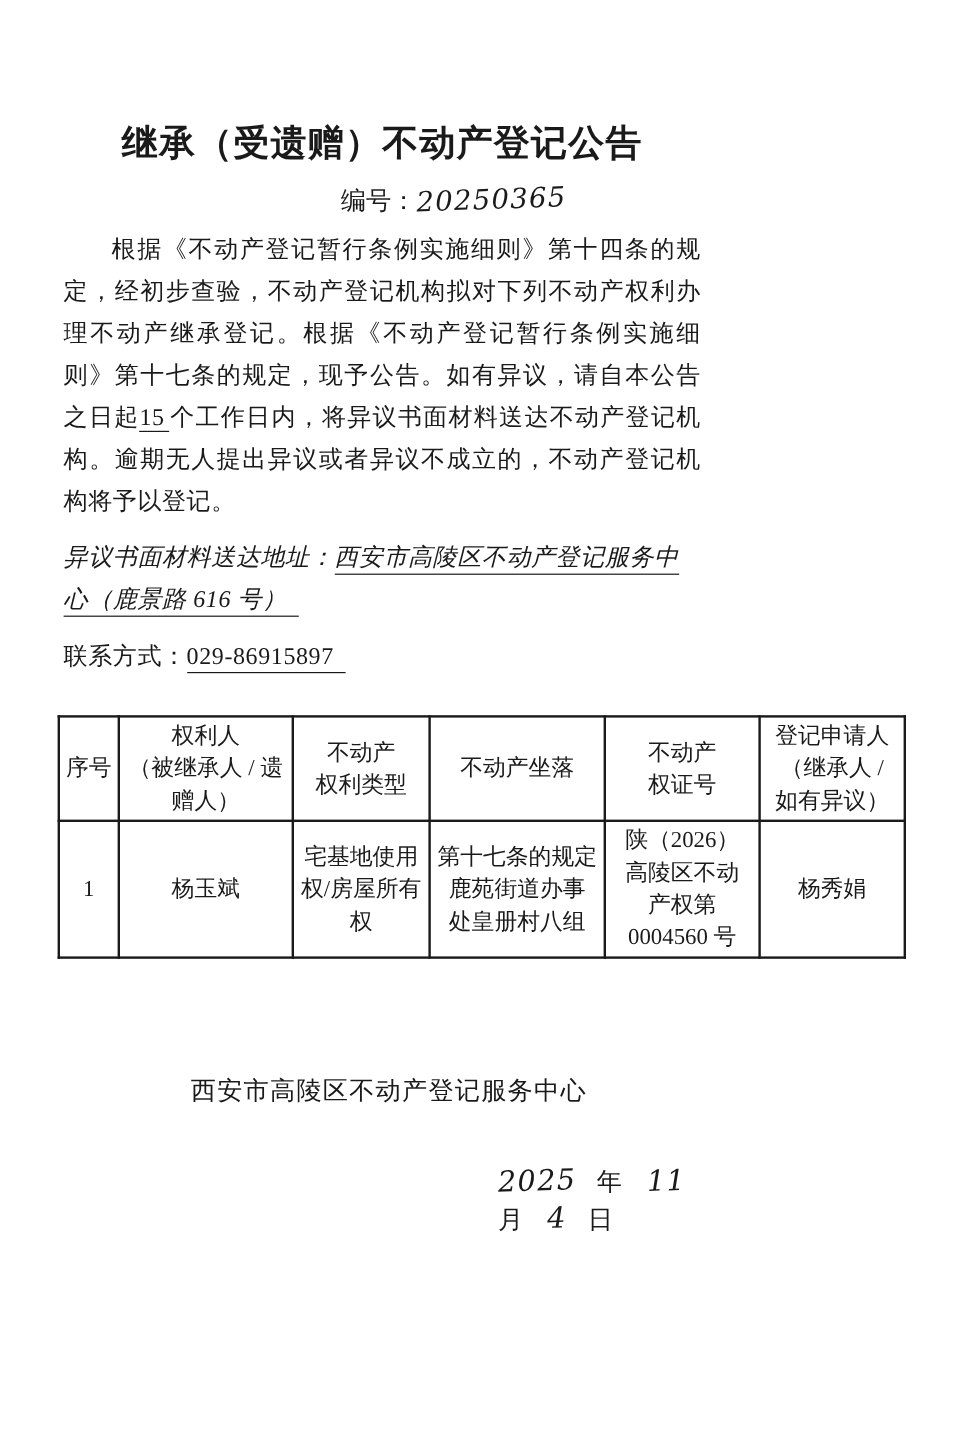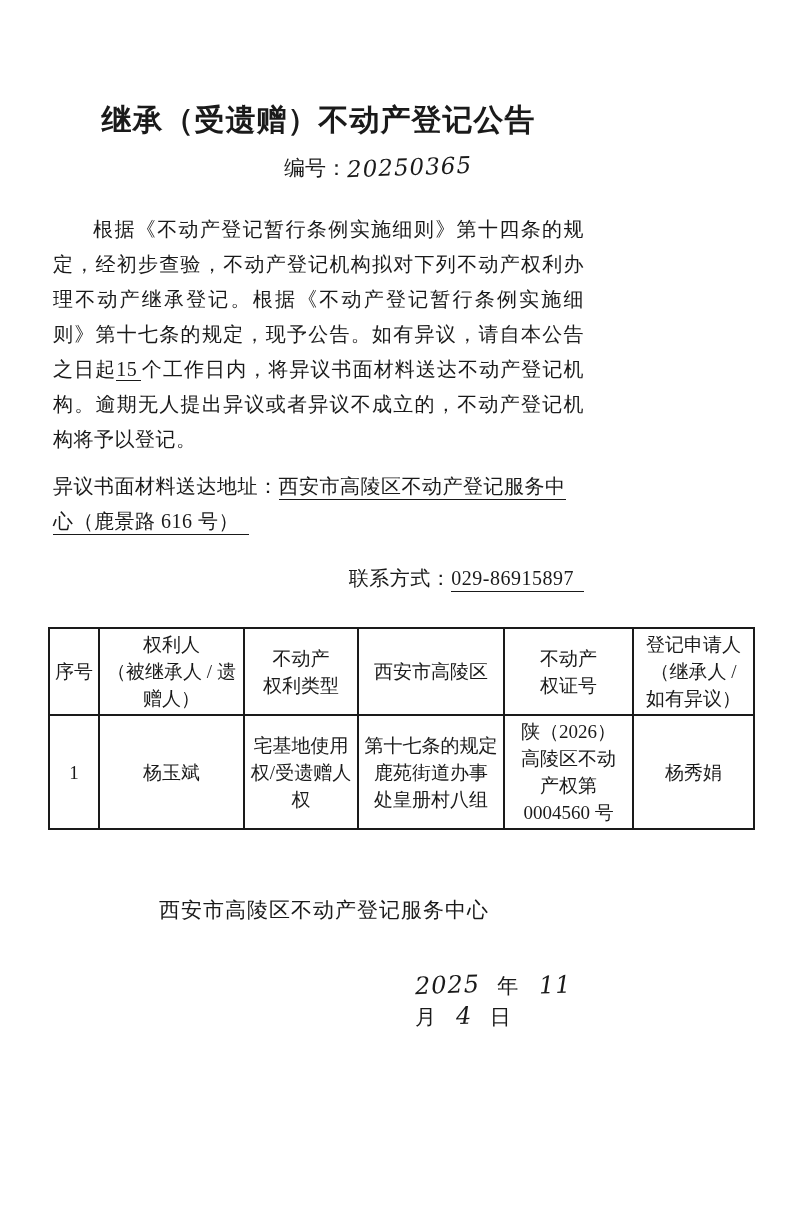--- a/index.html
+++ b/index.html
@@ -34,38 +34,38 @@
   }
   .hand {
     display: inline-block;
     font-family: "DejaVu Serif", serif;
     font-style: italic;
     transform: rotate(-2deg);
     letter-spacing: 1px;
   }
   .doc-number-line .hand { font-size: 23px; }
   .body-paragraph {
-    margin-top: 30px;
+    margin-top: 10px;
     font-size: 20px;
     line-height: 35px;
     letter-spacing: 0.5px;
     text-align: justify;
     text-indent: 2em;
   }
   .days-underlined {
     border-bottom: 1.5px solid #1a1a1a;
     padding-right: 4px;
   }
   .info-line {
     font-size: 20px;
     line-height: 35px;
     letter-spacing: 0.5px;
   }
-  .delivery-line { margin-top: 12px; }
-  .contact-line { margin-top: 22px; text-align: right; }
+  .delivery-line { margin-top: 12px; font-style: italic; }
+  .contact-line { margin-top: 12px; }
   .underlined-value {
     border-bottom: 1.5px solid #1a1a1a;
     padding-right: 10px;
     padding-bottom: 2px;
   }
   table.notice-table {
     margin-top: 31px;
     margin-left: -5px;
     border-collapse: collapse;
     table-layout: fixed;
@@ -83,21 +83,21 @@
   }
   .notice-table thead tr { height: 83px; }
   .notice-table tbody tr { height: 95px; }
   .col-seq   { width: 50px; }
   .col-owner { width: 145px; margin-top: 20px; }
   .col-type  { width: 114px; }
   .col-loc   { width: 146px; }
   .col-cert  { width: 129px; }
   .col-appl  { width: 121px; }
   .signature-line {
-    margin-top: 66px;
+    margin-top: 96px;
     text-align: right;
     padding-right: 95px;
     font-size: 21px;
     letter-spacing: 1px;
     line-height: 28px;
   }
   .date-line {
     margin-top: 46px;
     padding-left: 362px;
     font-size: 21px;
@@ -131,34 +131,34 @@
 
   <table class="notice-table">
     <thead>
       <tr>
         <th class="col-seq">序号</th>
         <th class="col-owner">权利人
 （被继承人 / 遗
 赠人）</th>
         <th class="col-type">不动产
 权利类型</th>
-        <th class="col-loc">西安市高陵区</th>
+        <th class="col-loc">不动产坐落</th>
         <th class="col-cert">不动产
 权证号</th>
         <th class="col-appl">登记申请人
 （继承人 /
 如有异议）</th>
       </tr>
     </thead>
     <tbody>
       <tr>
         <td>1</td>
         <td>杨玉斌</td>
         <td>宅基地使用
-权/受遗赠人
+权/房屋所有
 权</td>
         <td>第十七条的规定
 鹿苑街道办事
 处皇册村八组</td>
         <td>陕（2026）
 高陵区不动
 产权第
 0004560 号</td>
         <td>杨秀娟</td>
       </tr>

